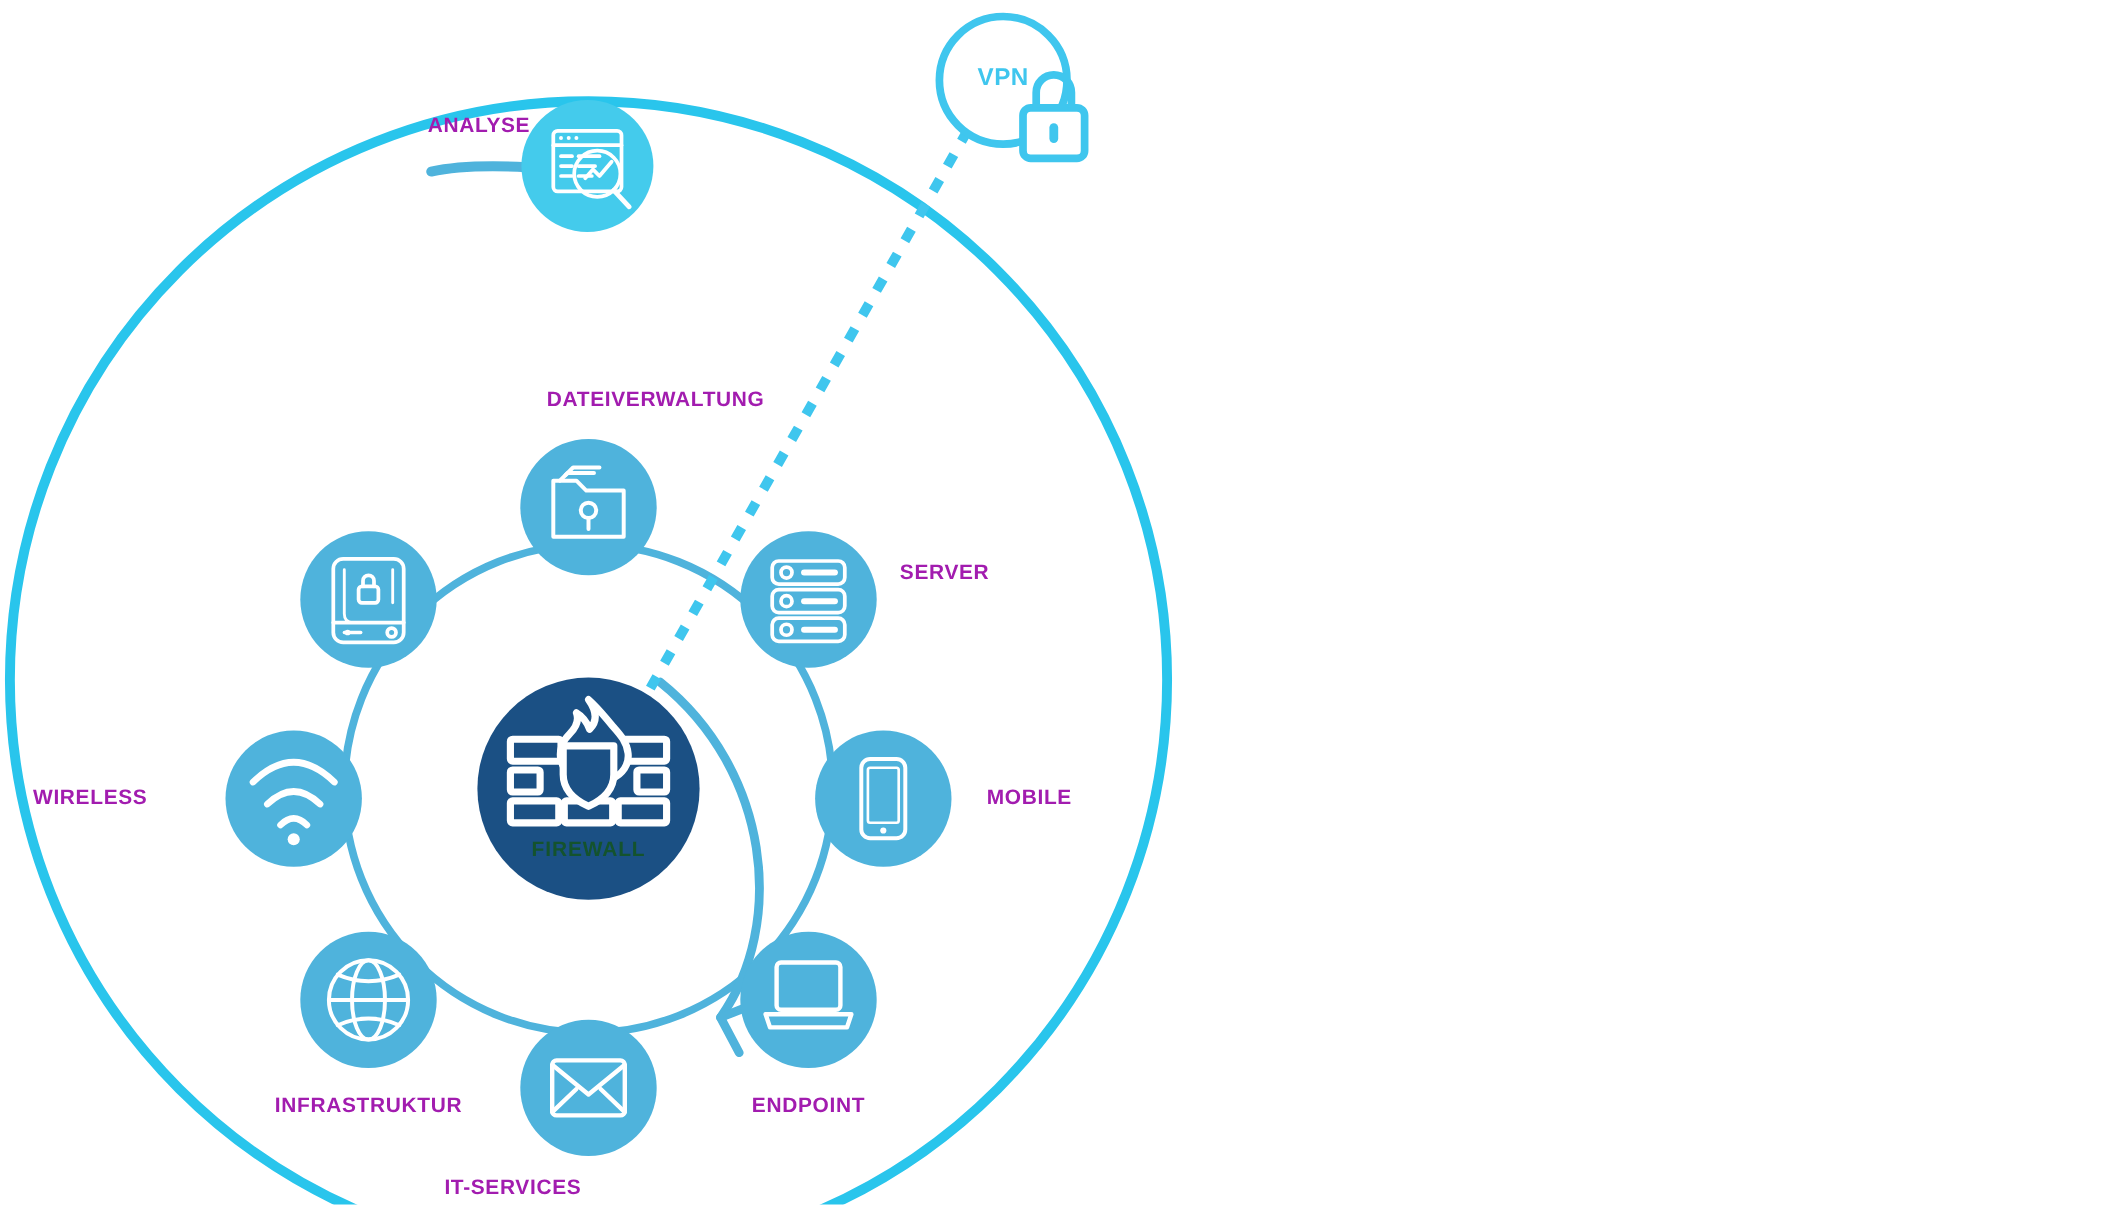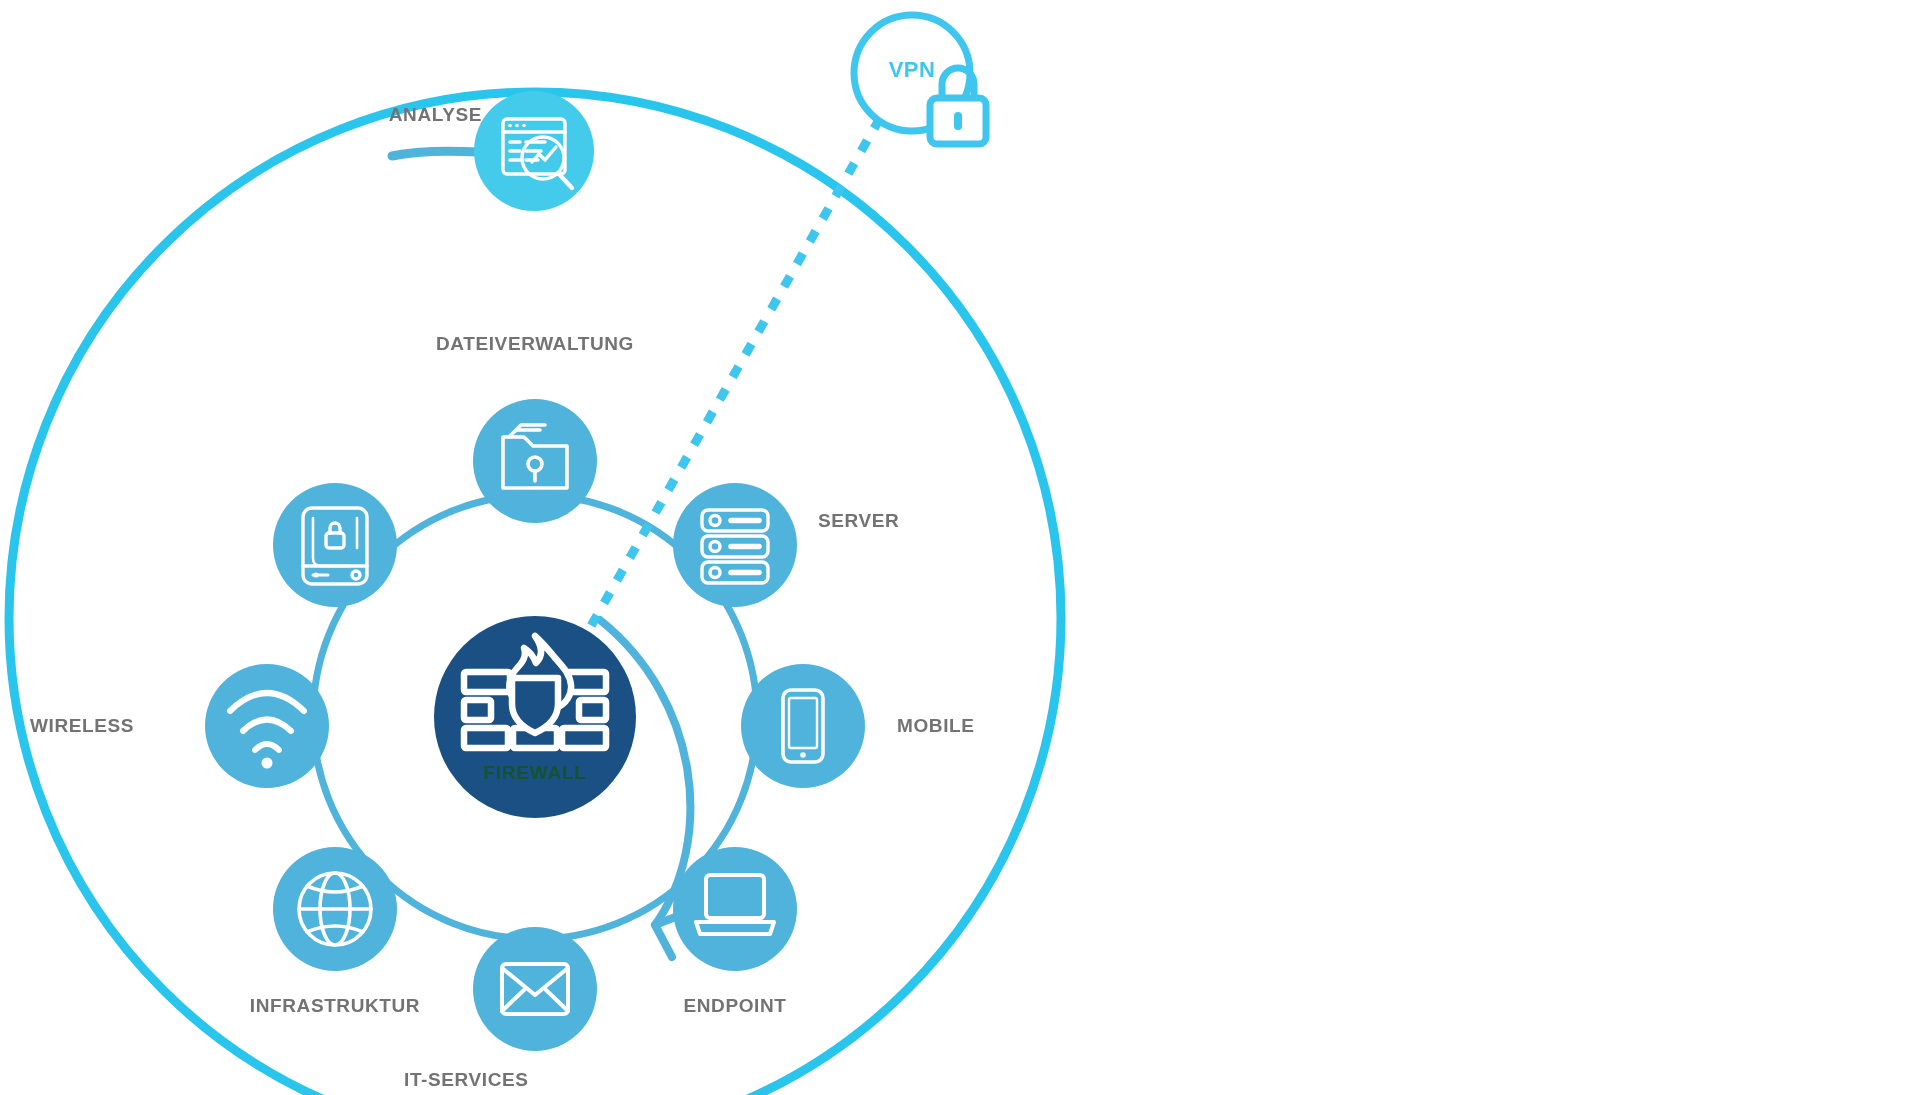--- a/index.html
+++ b/index.html
@@ -21,21 +21,21 @@
   }
   #diagram-svg {
     position: absolute;
     left: 0;
     top: 0;
     width: 1920px;
     height: 1095px;
   }
   .node-label {
     position: absolute;
-    color: #737373;
+    color: #a21caf;
     font-family: "Liberation Sans", sans-serif;
     font-weight: bold;
     font-size: 19px;
     letter-spacing: 0.6px;
     line-height: 1.22;
     white-space: pre-line;
     user-select: none;
   }
   .label-right { text-align: left; }
   .label-left  { text-align: left; }
@@ -241,21 +241,21 @@
         <path d="M 512 678 L 512 704 C 512 718 522 727 535 733 C 548 727 558 718 558 704 L 558 678 Z" stroke-width="6.5" fill="#1B5084"></path>
       </g>
     </g>
 
   </svg>
 
   <div class="vpn-caption" style="left:852px; top:57px; width:120px;">VPN</div>
 
   <div class="node-label label-right" style="left:352px; top:103px; width:130px; text-align:right;">ANALYSE</div>
 
-  <div class="node-label label-center" style="left:375px; top:332px; width:320px; text-align:center;">DATEIVERWALTUNG</div>
+  <div class="node-label label-center" style="left:375px; top:352px; width:320px; text-align:right;">DATEIVERWALTUNG</div>
 
   <div class="node-label label-right" style="left:818px; top:497px; width:160px;margin-top:12px;">SERVER</div>
 
   <div class="node-label label-right" style="left:897px; top:714px; width:160px;">MOBILE</div>
 
   <div class="node-label label-center" style="left:610px; top:994px; width:250px; text-align:center;">ENDPOINT</div>
 
   <div class="node-label label-center" style="left:404px; top:1068px; width:230px; text-align:left;">IT-SERVICES</div>
 
   <div class="node-label label-center" style="left:215px; top:994px; width:240px; text-align:center;">INFRASTRUKTUR</div>

